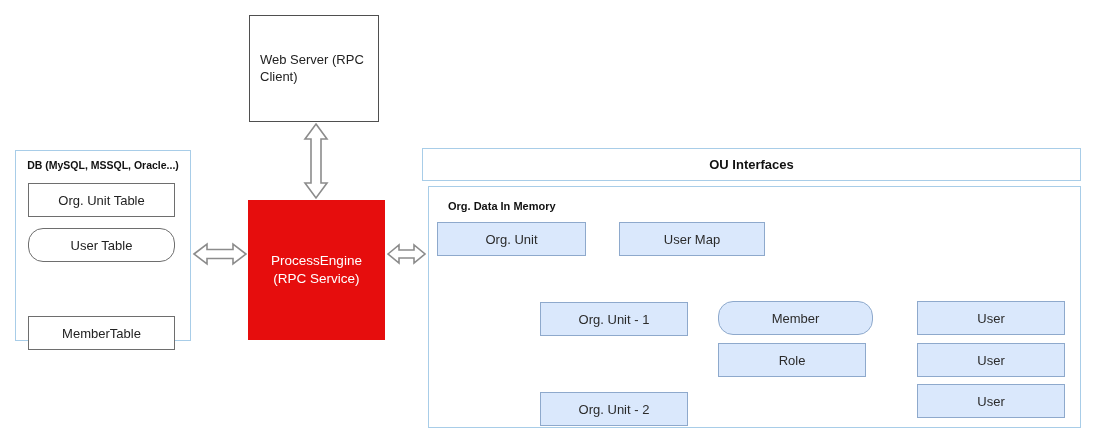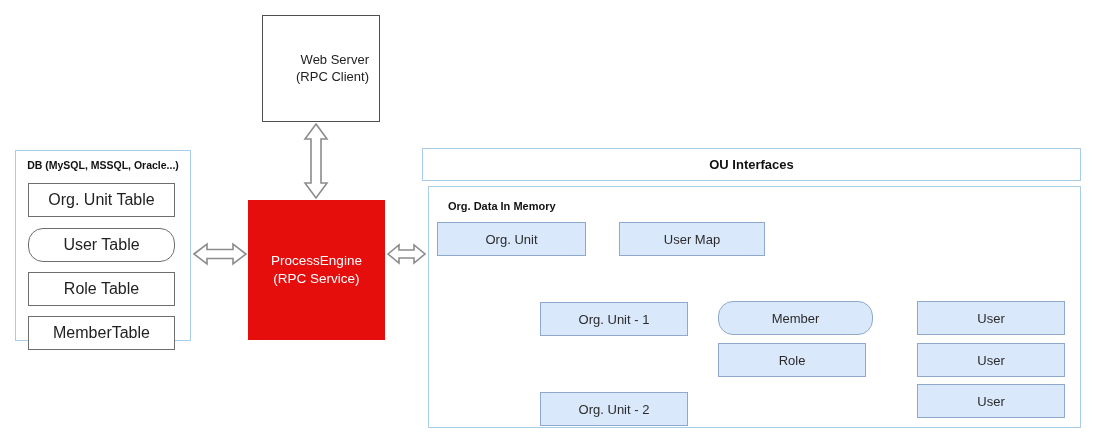--- a/index.html
+++ b/index.html
@@ -30,28 +30,28 @@
   }
   #db-container{left:15px;top:150px;width:176px;height:191px;}
   .container-title{
     position:absolute;left:0;right:0;top:8px;text-align:center;
     font-size:10.5px;font-weight:bold;color:#111;letter-spacing:0px;white-space:nowrap;
   }
   .table-box{
     position:absolute;left:12px;width:147px;height:34px;
     border:1px solid var(--box-border);background:#ffffff;box-sizing:border-box;
     display:flex;align-items:center;justify-content:center;
-    font-size:16px;color:#222;
+    font-size:13px;color:#222;
   }
   #table-0{top:32px;} #table-1{top:77px;border-radius:15px;} #table-2{top:121px;} #table-3{top:165px;}
 
   #web-server{
-    position:absolute;left:262px;top:15px;width:118px;height:107px;
+    position:absolute;left:249px;top:15px;width:130px;height:107px;
     border:1.5px solid #4f4f4f;background:#ffffff;box-sizing:border-box;
-    display:flex;align-items:center;justify-content:center;text-align:right;
+    display:flex;align-items:center;justify-content:center;text-align:left;
     font-size:13px;color:#222;padding:0 10px;line-height:1.25;
   }
   #process-engine{
     position:absolute;left:248px;top:200px;width:137px;height:140px;
     background:var(--process-engine-fill);box-sizing:border-box;
     display:flex;flex-direction:column;align-items:center;justify-content:center;
     text-align:center;font-size:13.5px;color:var(--process-engine-text);line-height:1.3;
   }
   #ou-bar{
     position:absolute;left:422px;top:148px;width:659px;height:33px;
@@ -101,21 +101,20 @@
     <path class="conn" d="M700,318 L700,360 L714,360" marker-end="url(#arrow)"></path>
     <path class="conn" d="M866,318 L913,318" marker-end="url(#arrow)"></path>
     <path class="conn" d="M866,360 L913,360" marker-end="url(#arrow)"></path>
     <path class="conn" d="M891,360 L891,401 L913,401" marker-end="url(#arrow)"></path>
   </svg>
 
   <div class="container" id="db-container">
     <div class="container-title">DB (MySQL, MSSQL, Oracle...)</div>
     <div class="table-box" id="table-0">Org. Unit Table</div>
     <div class="table-box" id="table-1">User Table</div>
-    <div class="table-box" id="table-2">Role Table</div>
     <div class="table-box" id="table-3">MemberTable</div>
   </div>
 
   <div id="web-server">Web Server (RPC Client)</div>
 
   <div id="process-engine">
     <span>ProcessEngine</span>
     <span>(RPC Service)</span>
   </div>
 

